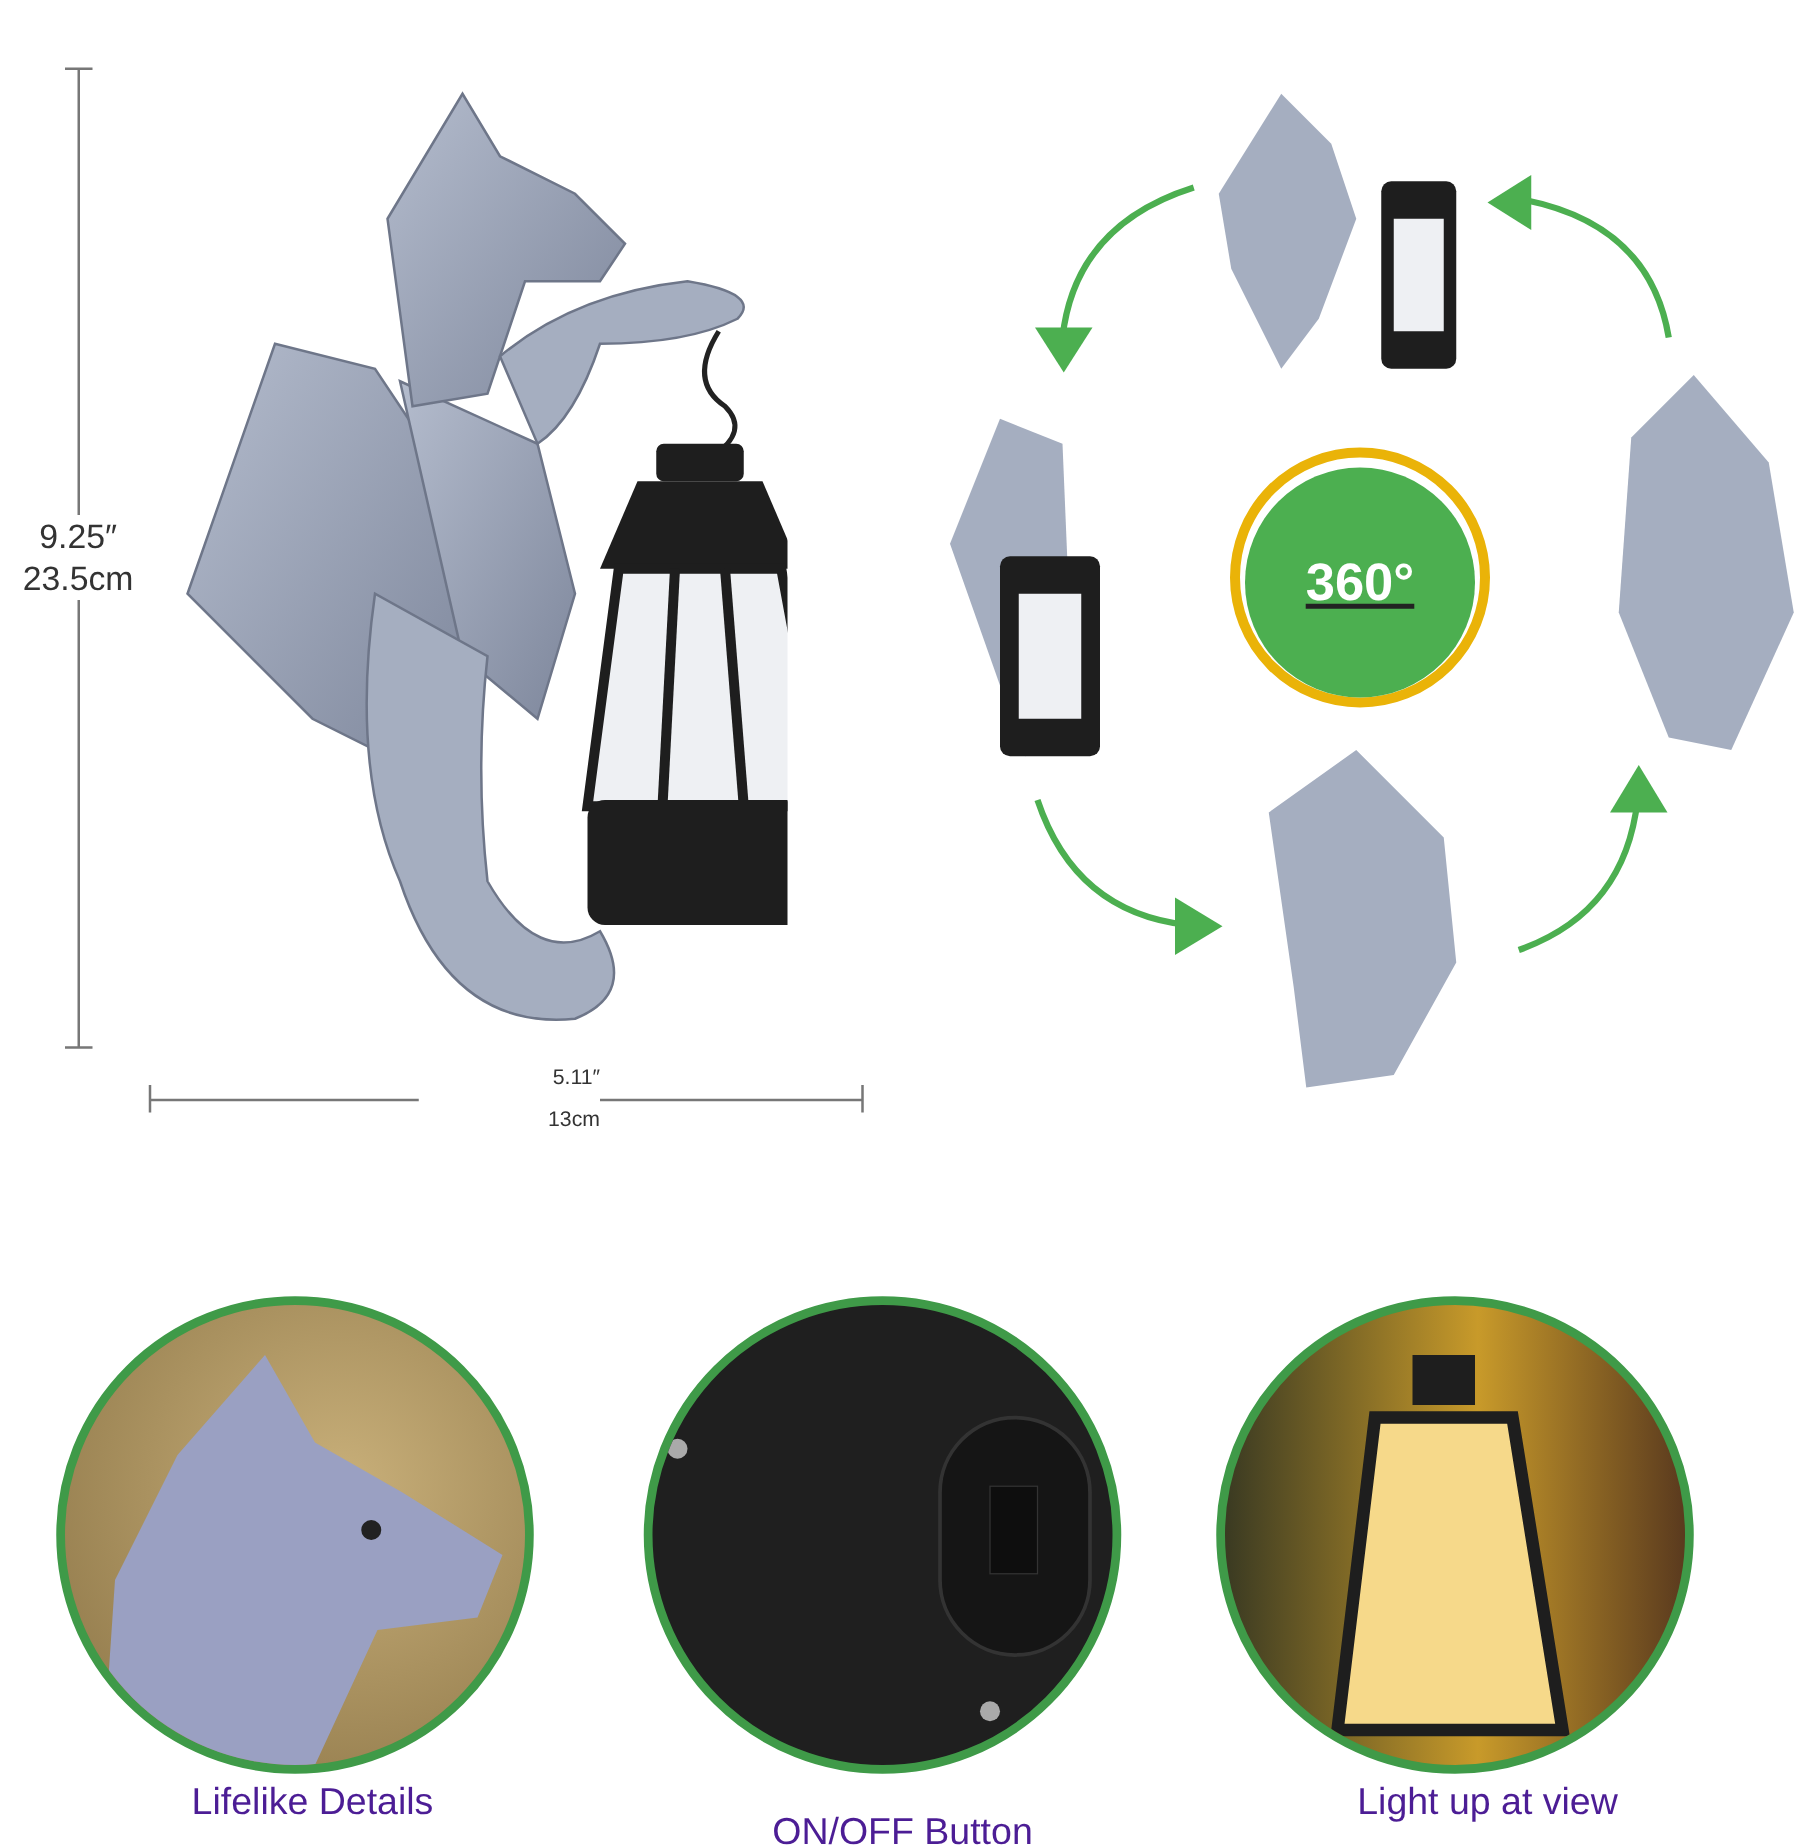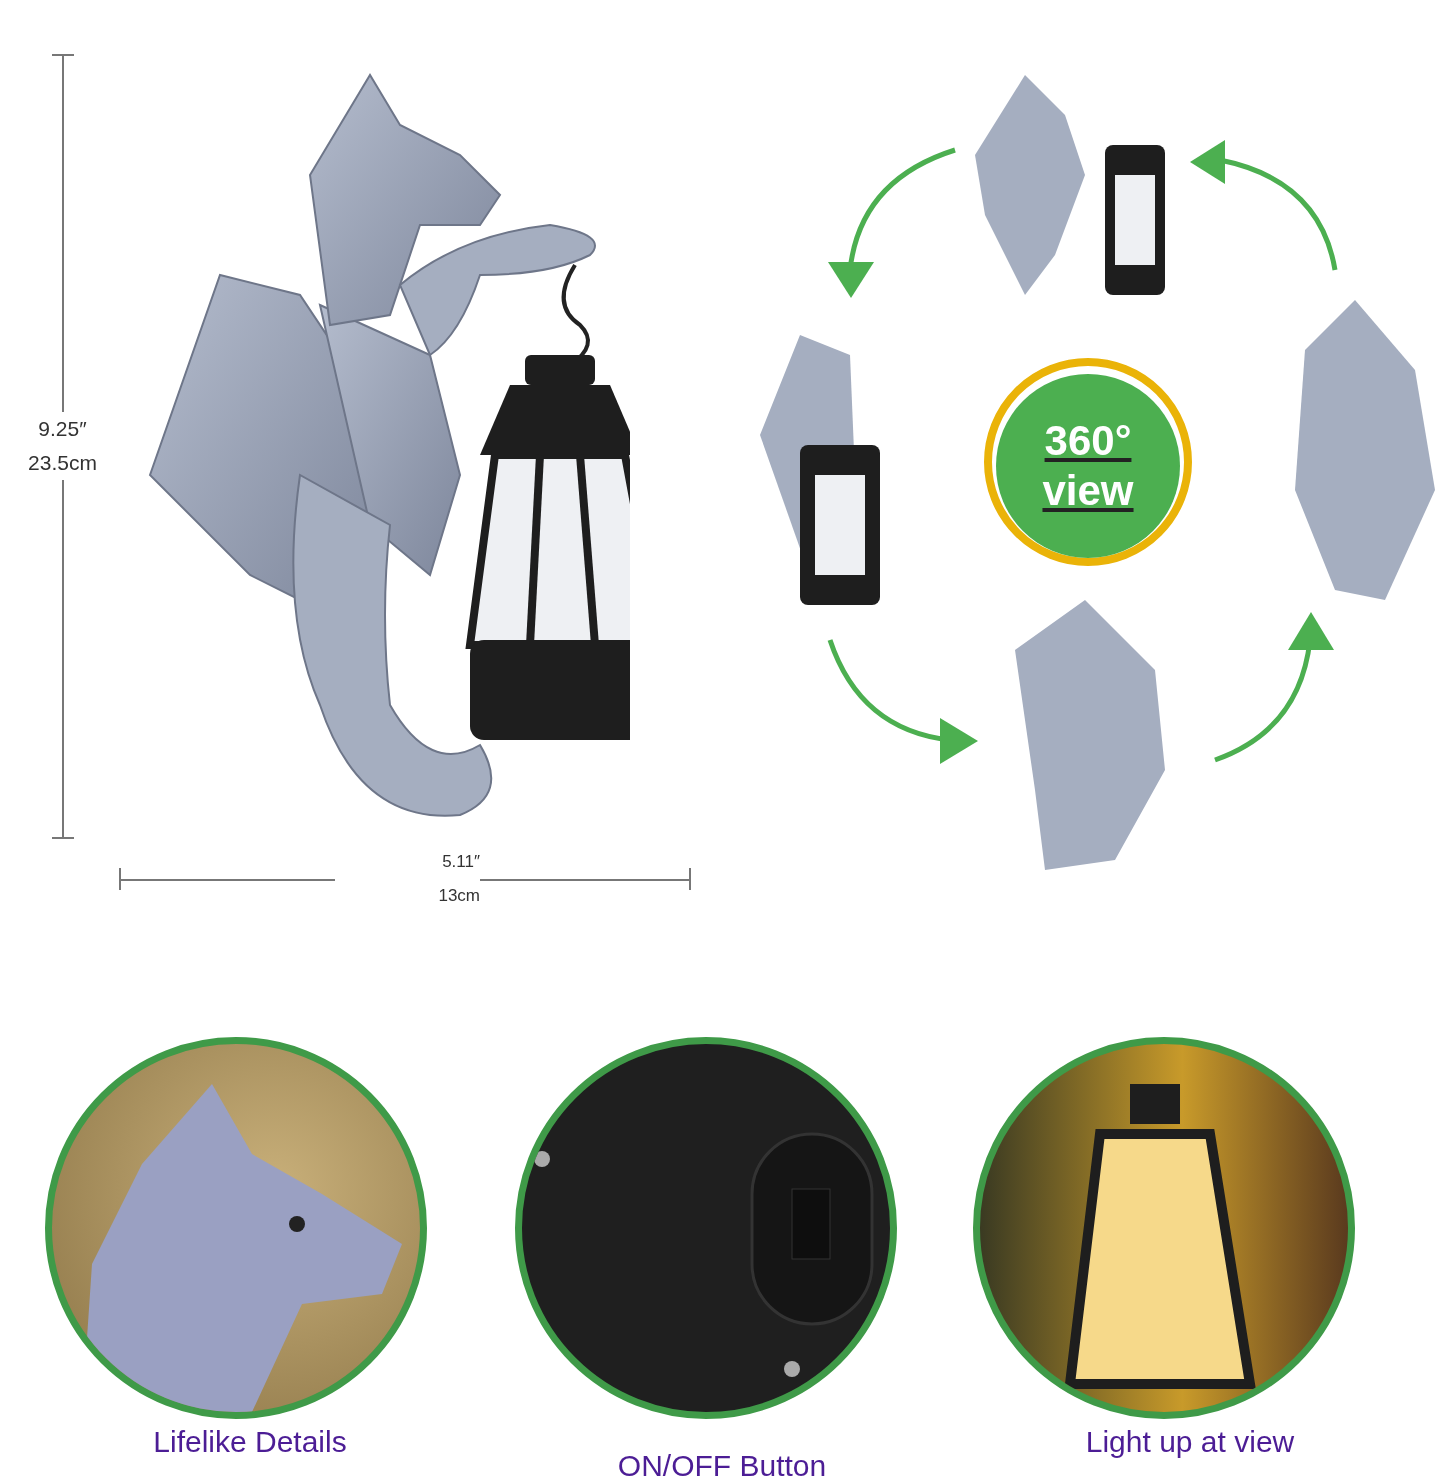--- a/index.html
+++ b/index.html
@@ -1,21 +1,21 @@
 <!DOCTYPE html>
 <html><head>
 <meta charset="utf-8">
 <style>
   html,body{margin:0;padding:0;background:#fff;}
   body{width:1445px;height:1478px;position:relative;overflow:hidden;font-family:"Liberation Sans",sans-serif;color:#222;}
   .abs{position:absolute;}
   .dimline-v{left:62px;top:55px;width:2px;height:783px;background:#777;}
   .cap-top{left:52px;top:54px;width:22px;height:2px;background:#777;}
   .cap-bot{left:52px;top:837px;width:22px;height:2px;background:#777;}
-  .dim-v-label{left:0;top:412px;width:125px;text-align:center;background:#fff;font-size:21px;line-height:34px;color:#333;}
+  .dim-v-label{left:0;top:412px;width:125px;text-align:center;background:#fff;font-size:27px;line-height:34px;color:#333;}
   .dimline-h1{left:120px;top:879px;width:215px;height:2px;background:#777;}
   .dimline-h2{left:480px;top:879px;width:210px;height:2px;background:#777;}
   .cap-l{left:119px;top:868px;width:2px;height:22px;background:#777;}
   .cap-r{left:689px;top:868px;width:2px;height:22px;background:#777;}
   .dim-h-label{left:335px;top:845px;width:145px;text-align:right;font-size:17px;line-height:34px;color:#333;}
   .badge{left:984px;top:358px;width:208px;height:208px;border-radius:50%;border:8px solid #eab308;box-sizing:border-box;display:flex;align-items:flex-end;justify-content:center;text-decoration:underline;}
   .badge-inner{width:184px;height:184px;border-radius:50%;background:#4caf50;color:#fff;font-weight:bold;font-size:42px;line-height:50px;text-align:center;display:flex;flex-direction:column;justify-content:center;}
   .circle{top:1037px;width:382px;height:382px;border-radius:50%;border:7px solid #3f9a48;box-sizing:border-box;overflow:hidden;}
   .cap{top:1425px;width:400px;text-align:center;font-size:30px;color:#4c1d95;}
   .photo{box-sizing:border-box;}
@@ -105,21 +105,20 @@
     <polygon points="828,262 874,262 851,298"></polygon>
     <polygon points="1225,140 1225,184 1190,162"></polygon>
     <polygon points="940,718 940,764 978,741"></polygon>
     <polygon points="1288,650 1334,650 1311,612"></polygon>
   </g>
 </svg>
 
 <div class="abs badge">
   <div class="badge-inner">
     <div>360°</div>
-    <div>view</div>
   </div>
 </div>
 
 <div class="abs circle" style="left:45px;background:radial-gradient(circle at 60% 40%,#c9b07a,#8a7345);">
   <svg width="368" height="368">
       <path d="M30 368 L40 220 L90 120 L160 40 L200 110 L270 150 L350 200 L330 250 L250 260 L200 368 Z" fill="#9aa0c2"></path>
       <circle cx="245" cy="180" r="8" fill="#222"></circle>
     </svg>
 </div>
 <div class="abs circle" style="left:515px;background:#1f1f1f;">

